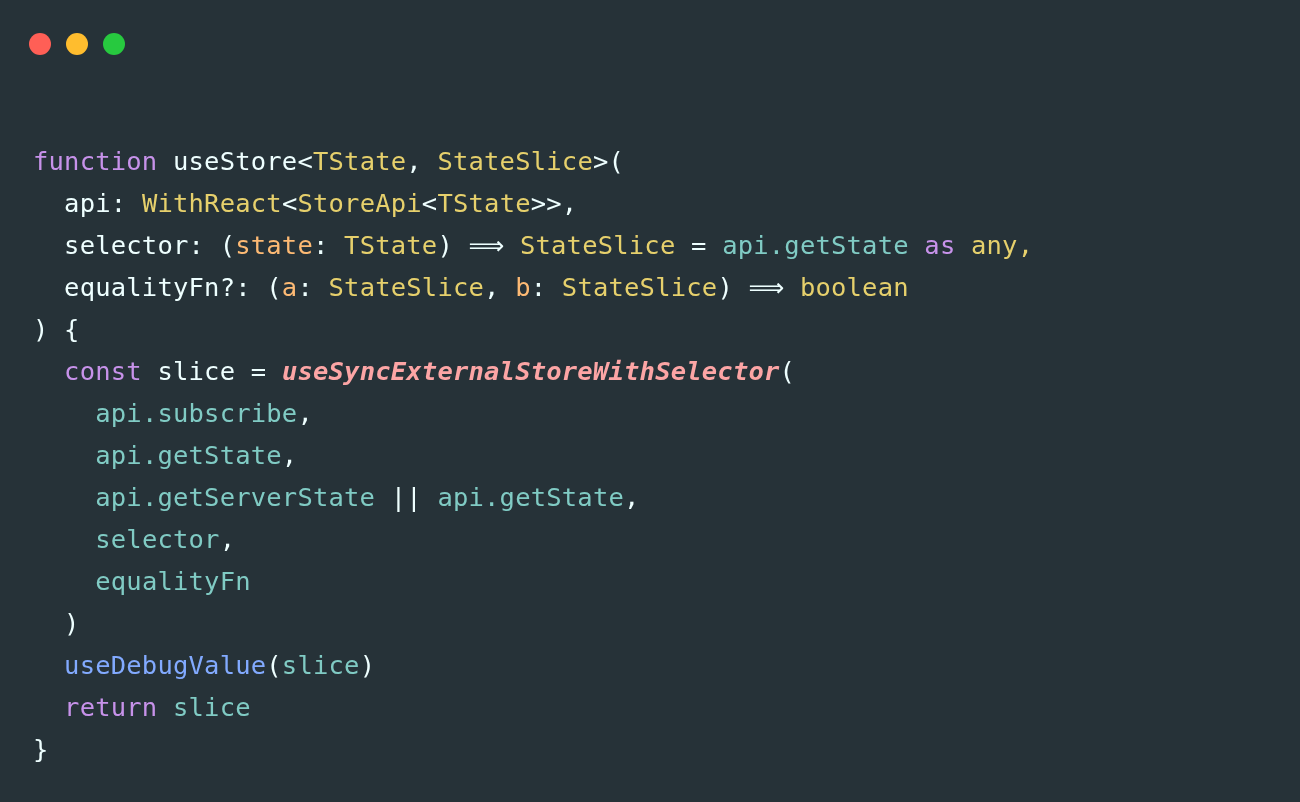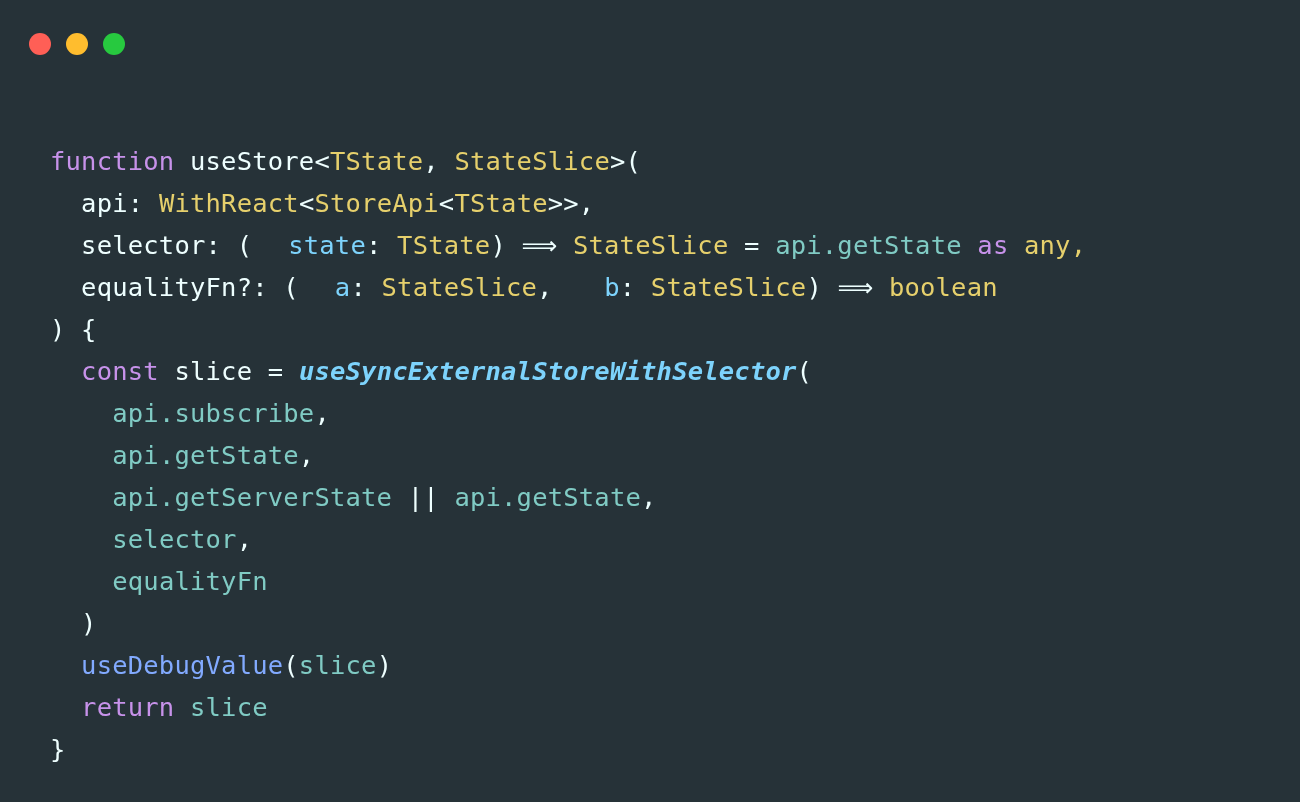--- a/index.html
+++ b/index.html
@@ -51,46 +51,46 @@
   }
 
   .light.red    { background: #ff5f56; }
   .light.yellow { background: #ffbd2e; }
   .light.green  { background: #27c93f; }
 
   
   .code {
     position: absolute;
     top: 140px;
-    left: 50px;
+    left: 33px;
     right: 0;
     font-family: "DejaVu Sans Mono", monospace;
     font-size: 25.5px;
     line-height: 42px;
     letter-spacing: 0.2px;
     color: #eeffff;
     white-space: pre;
     -webkit-font-smoothing: antialiased;
   }
 
   .line {
     height: 42px;
     white-space: pre;
   }
 
   
   .tok-kw      { color: #c792ea; }               
   .tok-fn      { color: #eeffff; }               
   .tok-type    { color: #e6d06c; }               
-  .tok-param   { color: #7dd3fc; margin-left: 36px; }               
+  .tok-param   { color: #fdba74; }               
   .tok-var     { color: #80cbc4; }               
   .tok-call    { color: #82aaff; text-align: center; }               
   .tok-punct   { color: #eeffff; }               
   .tok-import  {
-    color: #7dd3fc;
+    color: #fca5a5;
     font-weight: bold;
     font-style: italic;
   }
   .tok-plain   { color: #eeffff; }
 
   .arrow {
     color: #eeffff;
     font-family: "DejaVu Sans", sans-serif;
     font-size: 25px;
     letter-spacing: 0;

